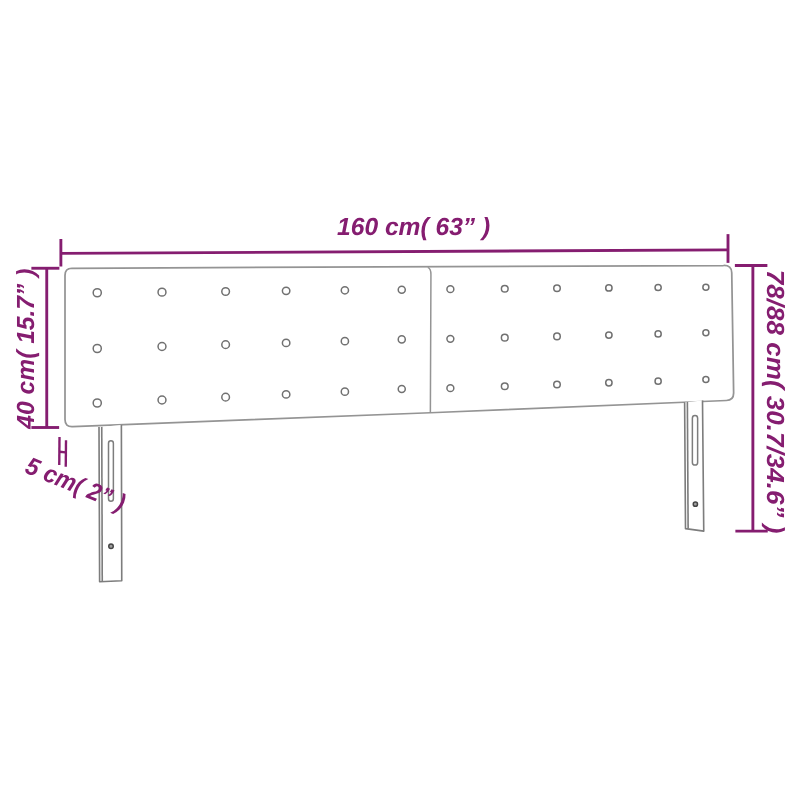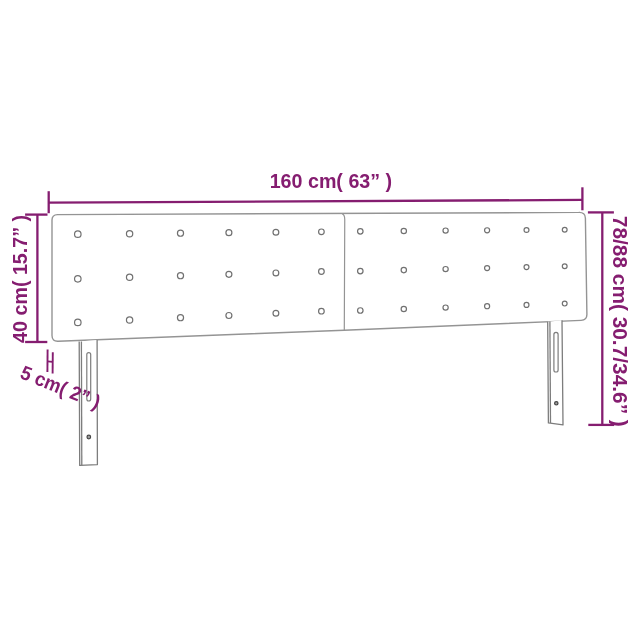--- a/index.html
+++ b/index.html
@@ -1,16 +1,16 @@
 <!DOCTYPE html>
 <html><head>
 <meta charset="utf-8">
 <style>
   html,body{margin:0;padding:0;background:#ffffff;}
-  .page{width:640px;height:640px;position:relative;overflow:hidden;background:#ffffff;}
+  .page{width:640px;height:640px;position:relative;overflow:hidden;background:#ffffff;font-style:italic;}
   svg{display:block;}
   text{font-family:"Liberation Sans", sans-serif;font-weight:bold;fill:#851d70;}
 </style>
 </head>
 <body>
 <div class="page">
 <svg width="640" height="640" viewBox="0 0 640 640" style="filter:blur(0.45px)">
 
   <path d="M 57.5 214.6 L 578.8 212.4 Q 585.3 212.2 585.4 218.2 L 586.9 314.3 Q 587.0 320.1 581.1 320.4 Q 460 325.6 344.2 330.2 Q 195 336.6 58.2 341.3 Q 52.0 341.7 52.0 335.6 L 52.0 220.1 Q 52.0 214.8 57.5 214.6 Z" fill="#ffffff" stroke="#949494" stroke-width="1.4" stroke-linejoin="round"></path>
 

